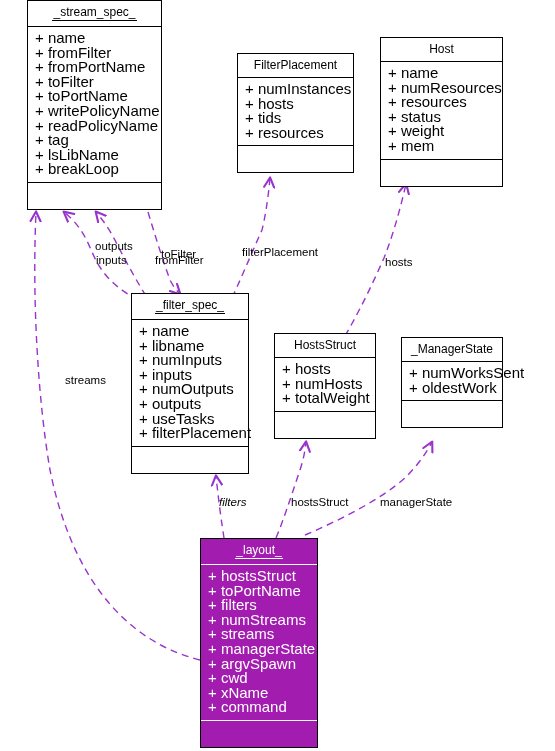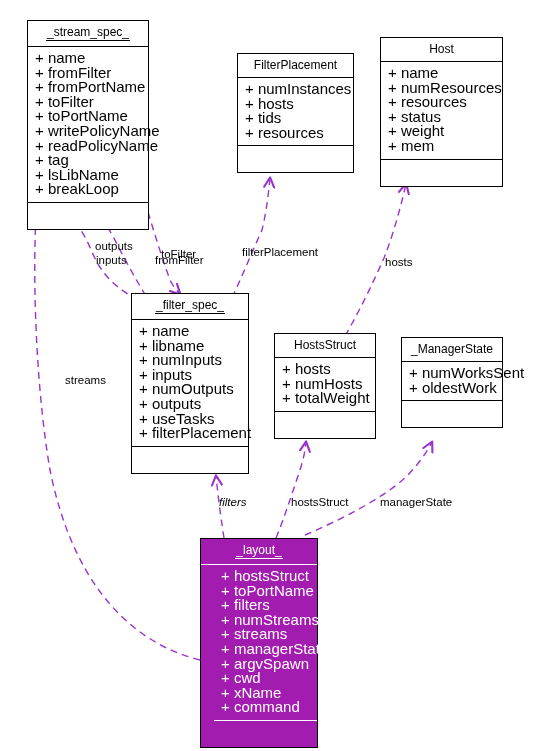--- a/index.html
+++ b/index.html
@@ -68,21 +68,20 @@
     border-color: #000000;
   }
   .uml-class.inverted .title-cell {
     border-bottom-color: #ffffff;
   }
   .uml-class.inverted .title-text {
     border-bottom-color: #ffffff;
   }
   .uml-class.inverted .attrs-cell {
     border-bottom-color: #ffffff;
-    margin-left: 13px;
   }
   
   .edge-label {
     position: absolute;
     font-size: 11.5px;
     line-height: 13px;
     color: #000000;
     white-space: nowrap;
     background: transparent;
     z-index: 6;
@@ -115,21 +114,21 @@
       <path d="M200,660 C120,640 70,570 50,470 C38,400 32,300 36,212"></path>
 
       <path d="M224,538 C222,525 219,505 216,476"></path>
 
       <path d="M276,538 C282,524 290,500 300,470 C304,458 305,450 306,442"></path>
 
       <path d="M305,535 C340,520 380,500 405,478 C418,465 427,452 432,442"></path>
     </g>
   </svg>
 
-  <div class="uml-class" style="left:27px; top:20px; width:122px;">
+  <div class="uml-class" style="left:27px; top:0; width:135px;">
     <div class="title-cell">
       <span class="title-text">_stream_spec_</span>
     </div>
     <div class="attrs-cell">
       <div class="attr">+ name</div>
       <div class="attr">+ fromFilter</div>
       <div class="attr">+ fromPortName</div>
       <div class="attr">+ toFilter</div>
       <div class="attr">+ toPortName</div>
       <div class="attr">+ writePolicyName</div>

